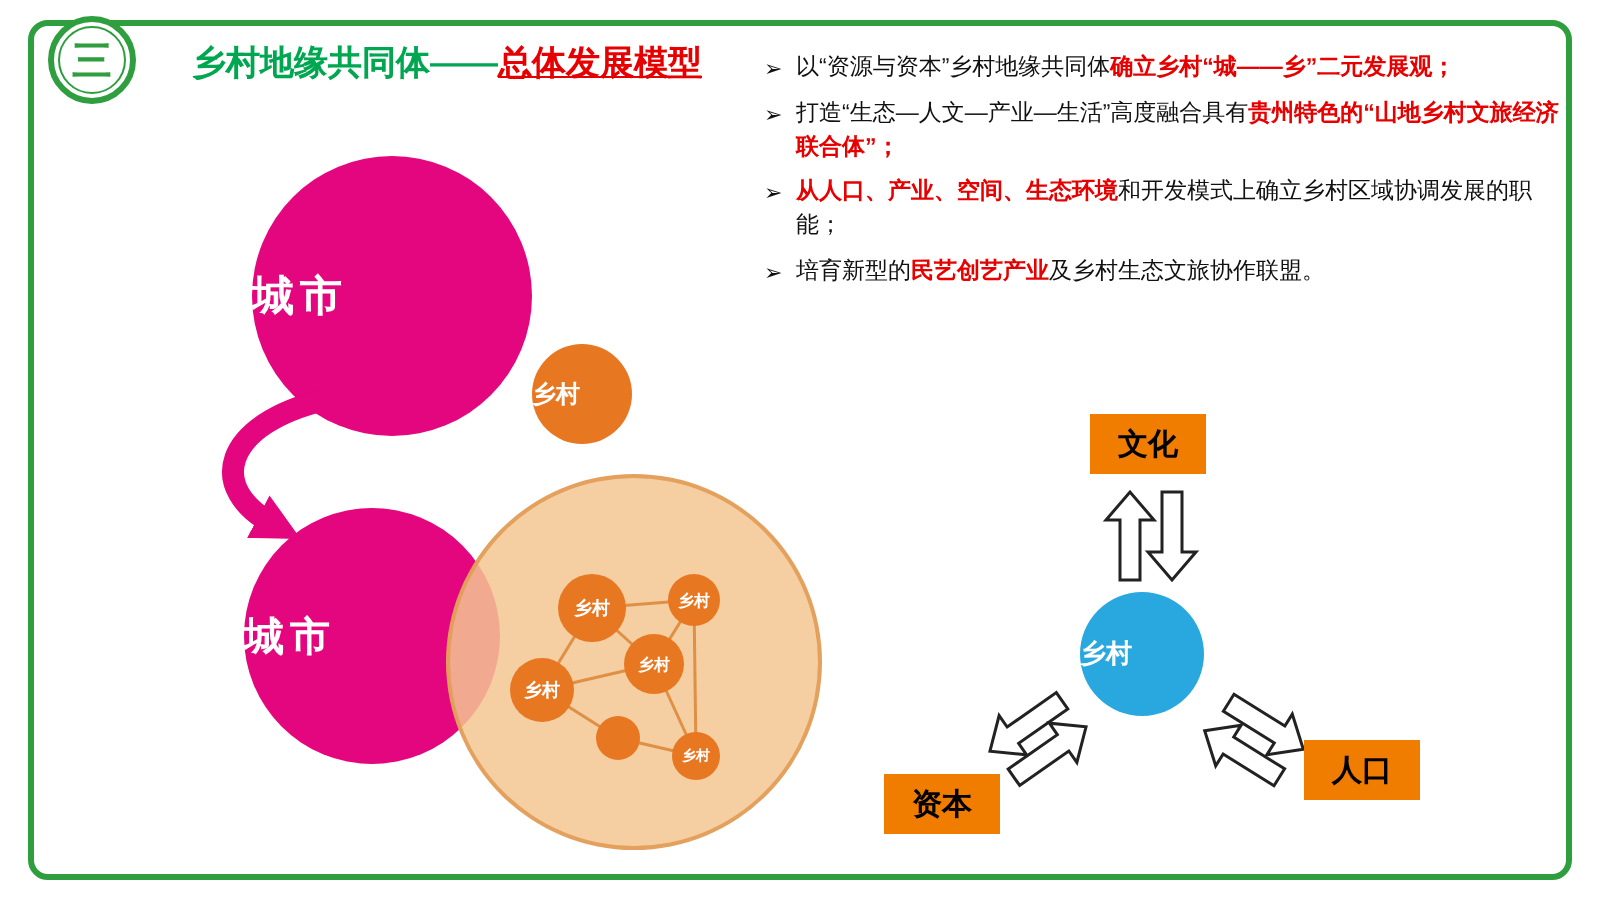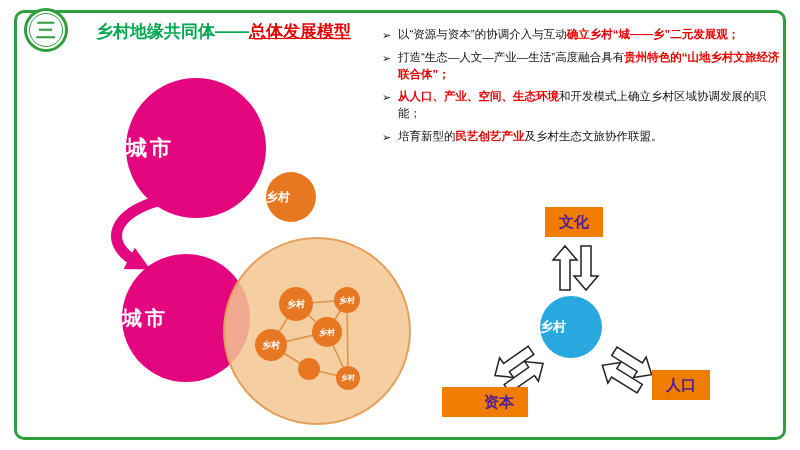--- a/index.html
+++ b/index.html
@@ -44,24 +44,24 @@
   .node{position:absolute;border-radius:50%;background:var(--village-orange,#e87722);
     color:#fff;display:flex;align-items:center;justify-content:center;z-index:5;font-weight:bold;}
   #n1{left:279px;top:287px;width:34px;height:34px;font-size:9px;}
   #n2{left:334px;top:287px;width:26px;height:26px;font-size:8px;}
   #n3{left:312px;top:317px;width:30px;height:30px;font-size:8px;}
   #n4{left:255px;top:329px;width:32px;height:32px;font-size:9px;}
   #n5{left:298px;top:358px;width:22px;height:22px;font-size:7px;}
   #n6{left:336px;top:366px;width:24px;height:24px;font-size:7px;}
 
   .factor{position:absolute;width:58px;height:30px;background:var(--factor-orange,#f07c00);
-    color:#4c1d95;font-weight:bold;font-size:15px;display:flex;align-items:center;
+    color:#000000;font-weight:bold;font-size:15px;display:flex;align-items:center;
     justify-content:center;z-index:5;}
   #f-culture{left:545px;top:207px;}
-  #f-capital{left:442px;top:387px;padding-left:28px;}
+  #f-capital{left:442px;top:387px;}
   #f-population{left:652px;top:370px;}
   #hub{left:540px;top:296px;width:62px;height:62px;background:var(--hub-blue,#29a8e0);
     font-size:13px;z-index:5;}
 
   .lay{position:absolute;left:0;top:0;pointer-events:none;}
   #svg-under{z-index:2;}
   #svg-over{z-index:4;}
 </style>
 </head>
 <body>
@@ -72,21 +72,21 @@
   <span>三</span>
 </div>
 
 <div class="title">
   <span class="t-green">乡村地缘共同体——</span><span class="t-red">总体发展模型</span>
 </div>
 
 <div class="bullets">
   <div class="bullet">
     <span class="bmark">➢</span>
-    <span class="btext"><span class="seg">以“资源与资本”的协调介入与互动</span><span class="seg red">确立乡村“城——乡”二元发展观；</span><span class="seg"></span></span>
+    <span class="btext"><span class="seg">以“资源与资本”乡村地缘共同体</span><span class="seg red">确立乡村“城——乡”二元发展观；</span><span class="seg"></span></span>
   </div>
   <div class="bullet">
     <span class="bmark">➢</span>
     <span class="btext"><span class="seg">打造“生态—人文—产业—生活”高度融合具有</span><span class="seg red">贵州特色的“山地乡村文旅经济联合体”；</span><span class="seg"></span></span>
   </div>
   <div class="bullet">
     <span class="bmark">➢</span>
     <span class="btext"><span class="seg"></span><span class="seg red">从人口、产业、空间、生态环境</span><span class="seg">和开发模式上确立乡村区域协调发展的职能；</span></span>
   </div>
   <div class="bullet">

